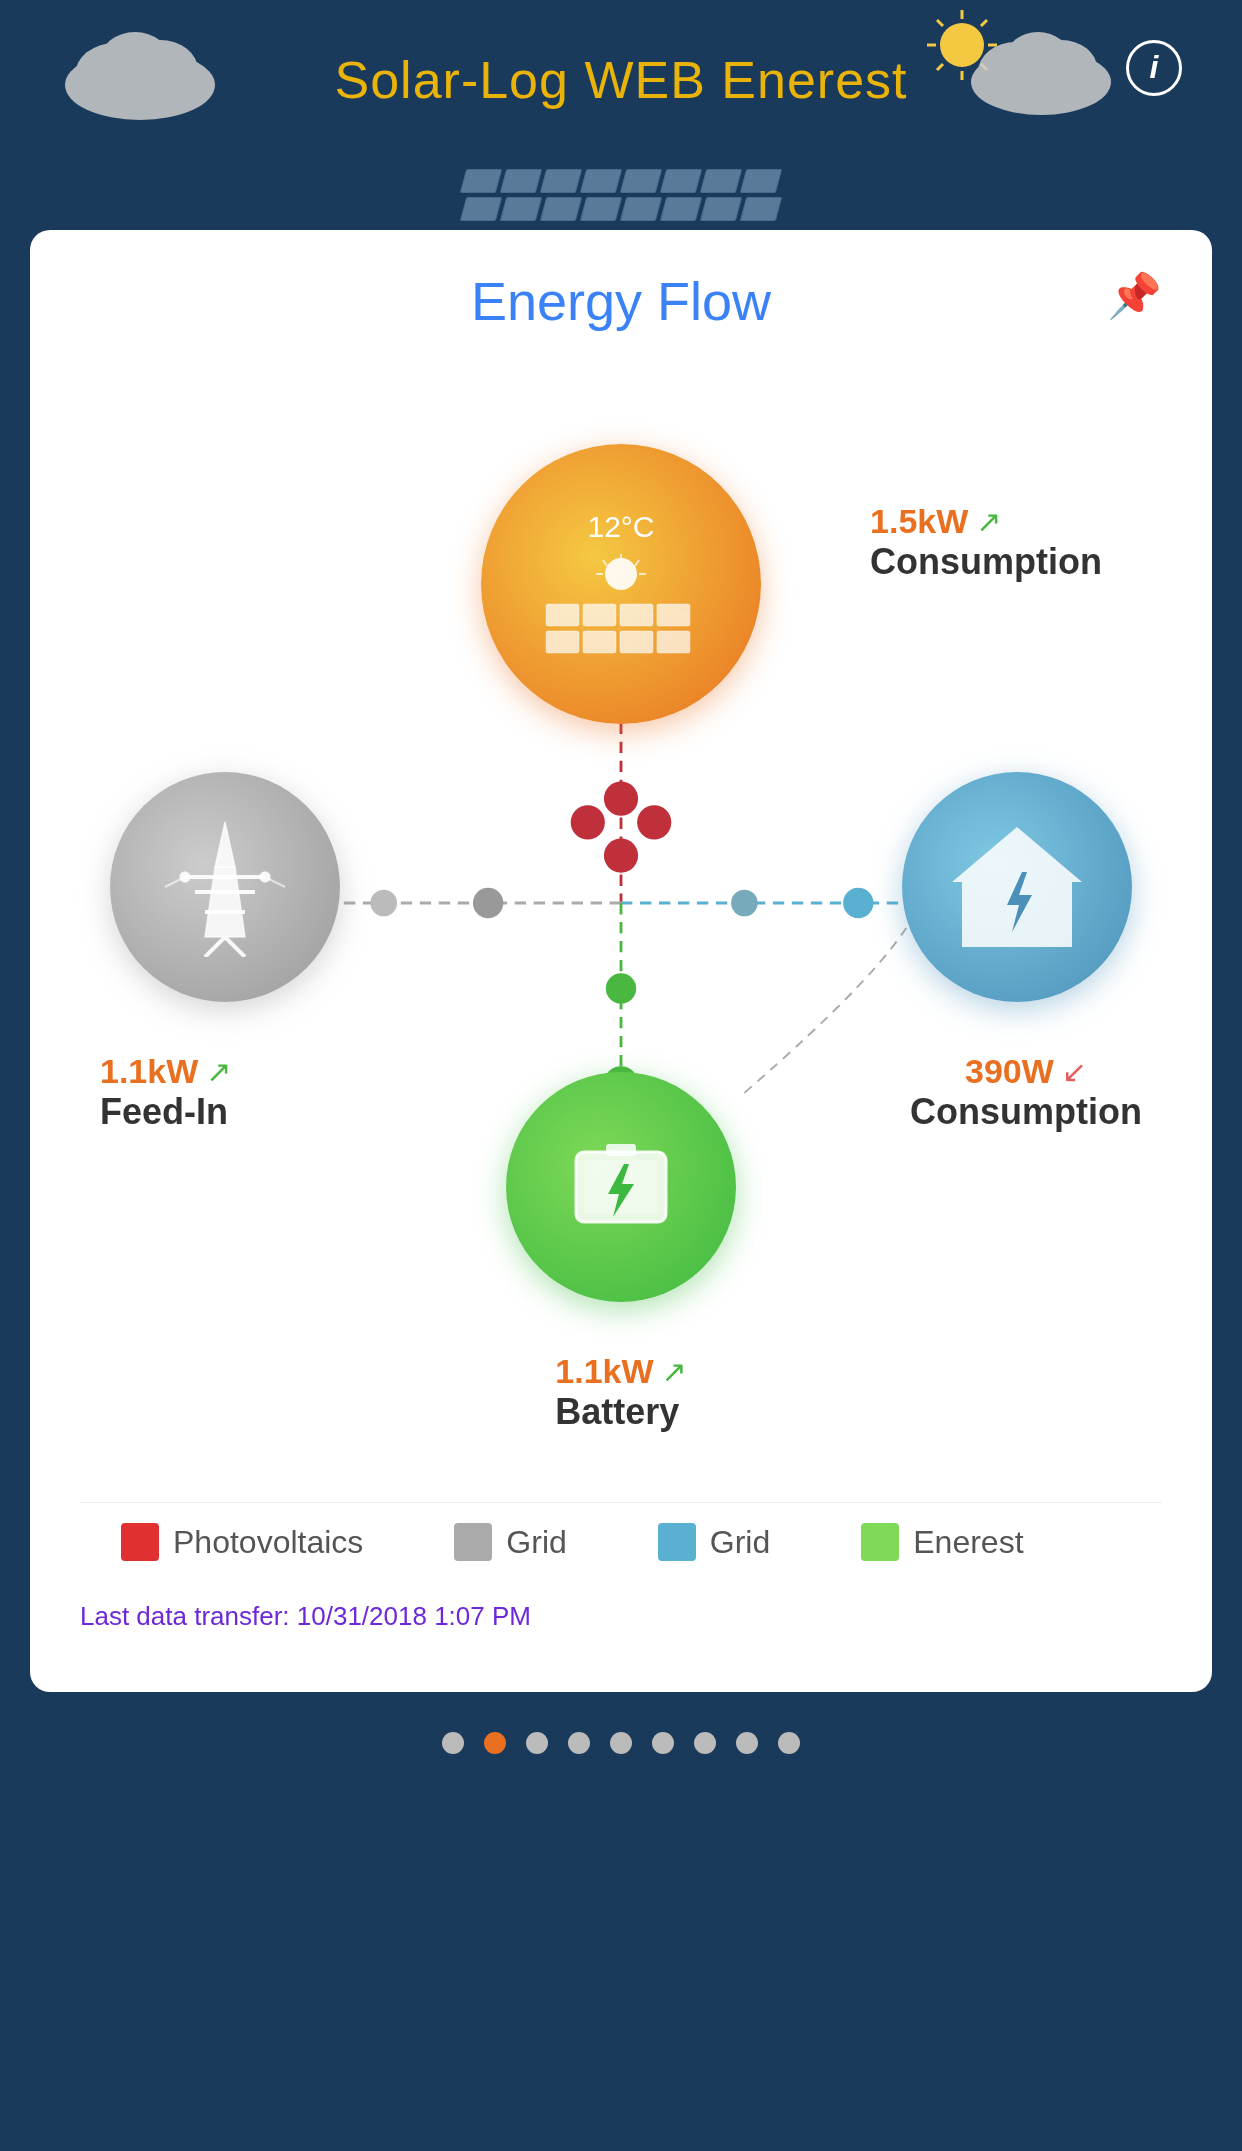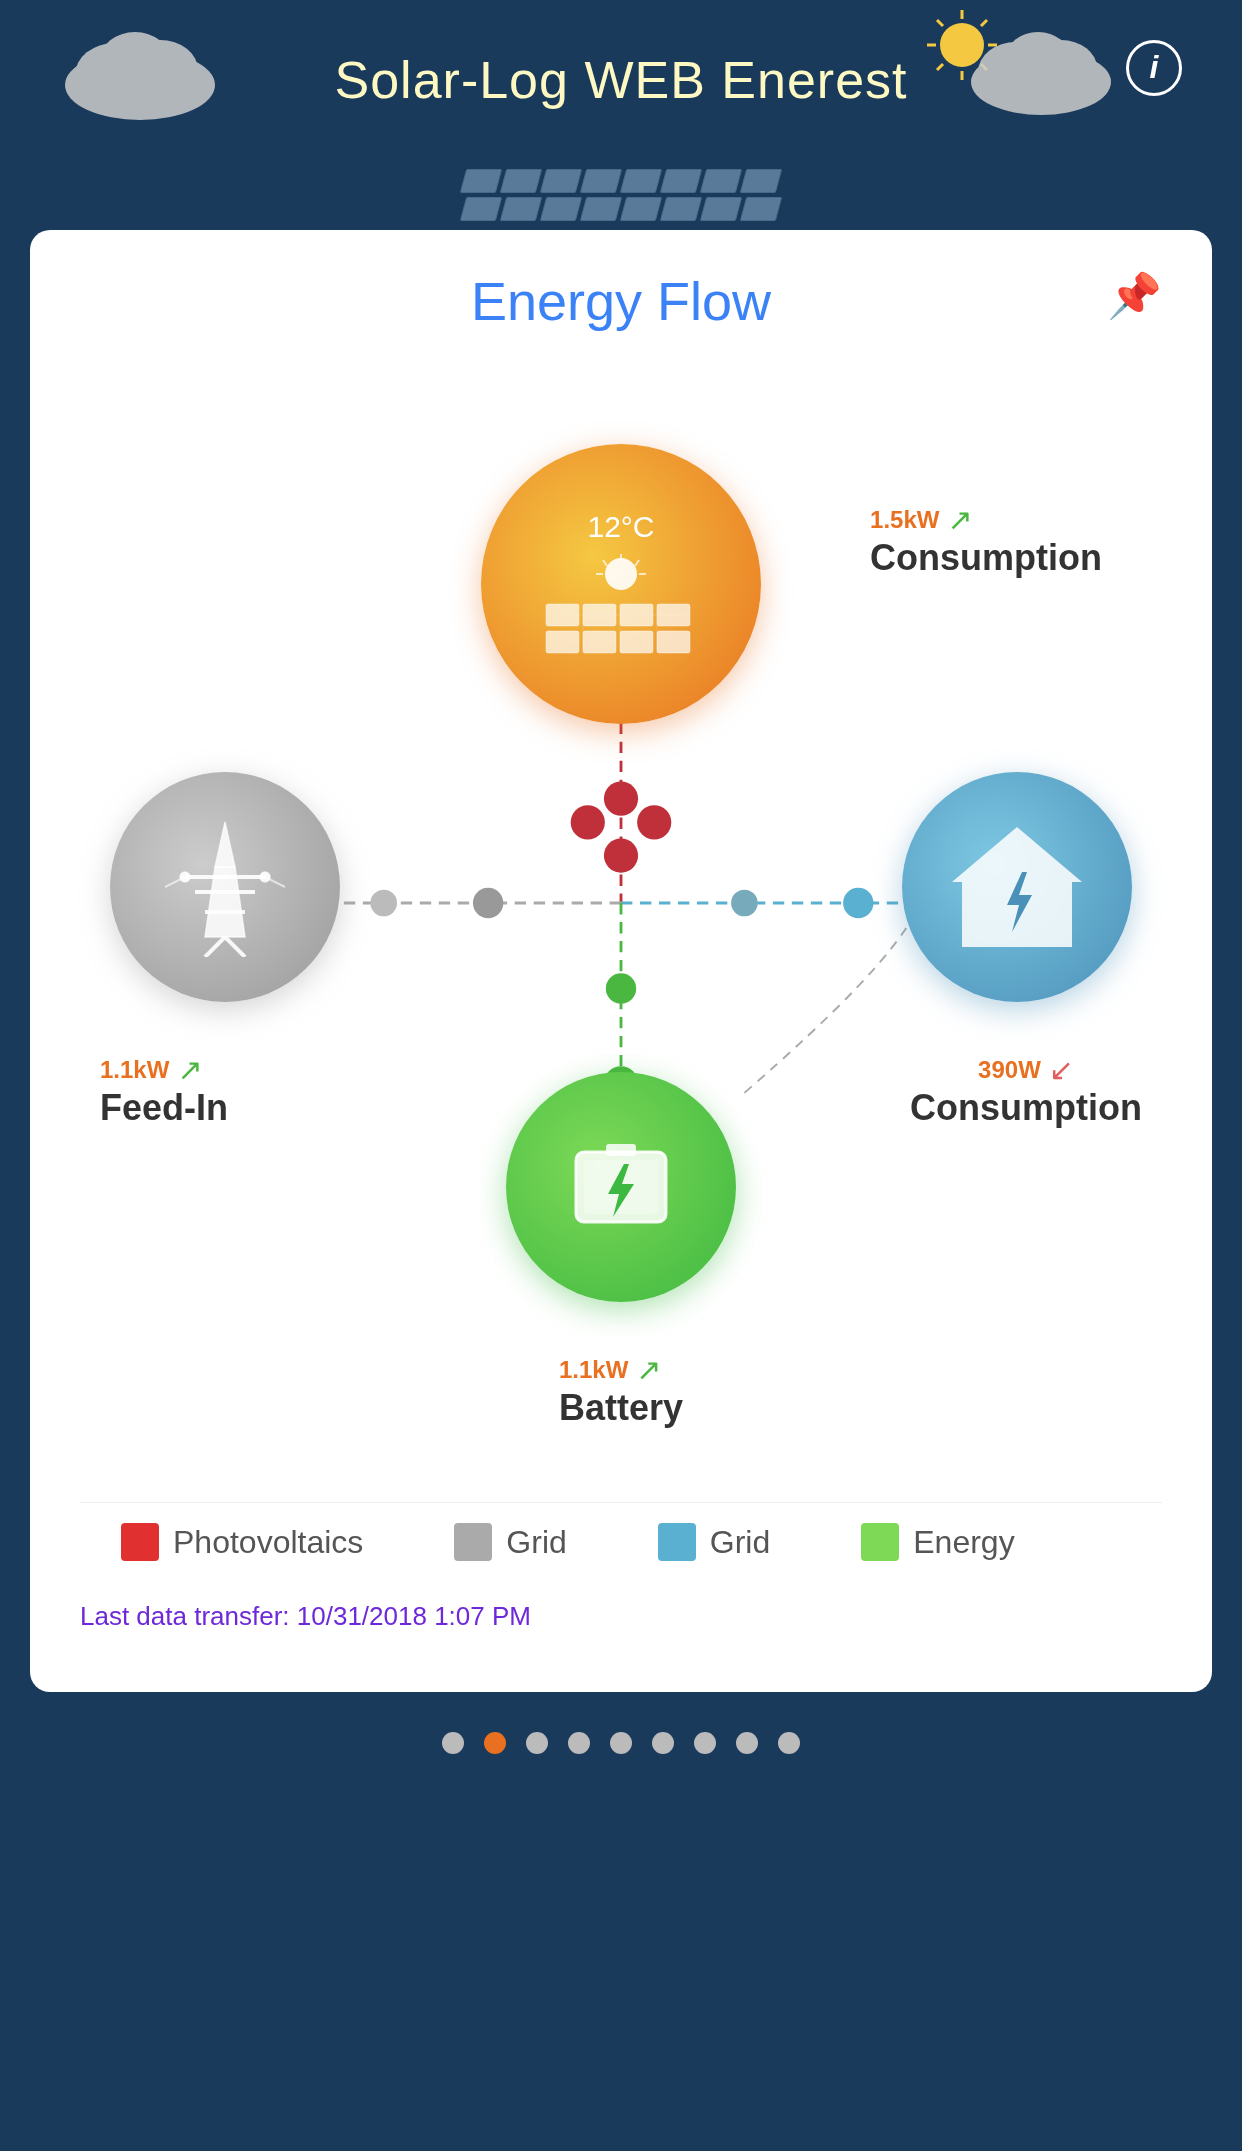--- a/index.html
+++ b/index.html
@@ -16,21 +16,21 @@
       width: 100%;
       height: 160px;
       background: #1a3a5c;
       display: flex;
       align-items: center;
       justify-content: center;
       position: relative;
       padding: 20px;
     }
     .header-title {
-      color: #fef9c3;
+      color: #eab308;
       font-size: 52px;
       font-weight: 500;
       letter-spacing: 1px;
       text-align: center;
     }
     .cloud-right {
       position: absolute;
       right: 60px;
       top: 20px;
       display: flex;
@@ -141,21 +141,21 @@
       transform: translateX(-50%);
       box-shadow: 0 8px 30px rgba(61,184,64,0.4);
     }
 
     
     .node-label-area {
       position: absolute;
     }
     .node-value {
       color: #e87020;
-      font-size: 24px;
+      font-size: 34px;
       font-weight: 700;
     }
     .node-name {
       color: #333;
       font-size: 36px;
       font-weight: 600;
     }
 
     
     .production-label {
@@ -483,21 +483,21 @@
     <div class="legend-item">
       <div class="legend-color" style="background:#aaaaaa;"></div>
       <span class="legend-label">Grid</span>
     </div>
     <div class="legend-item">
       <div class="legend-color" style="background:#5ab0d0;"></div>
       <span class="legend-label">Grid</span>
     </div>
     <div class="legend-item">
       <div class="legend-color" style="background:#7ed957;"></div>
-      <span class="legend-label">Energy</span>
+      <span class="legend-label">Enerest</span>
     </div>
   </div>
 
   <div class="last-data">Last data transfer: 10/31/2018 1:07 PM</div>
 </div>
 
 <div class="page-dots">
   <div class="dot"></div>
   <div class="dot active"></div>
   <div class="dot"></div>

